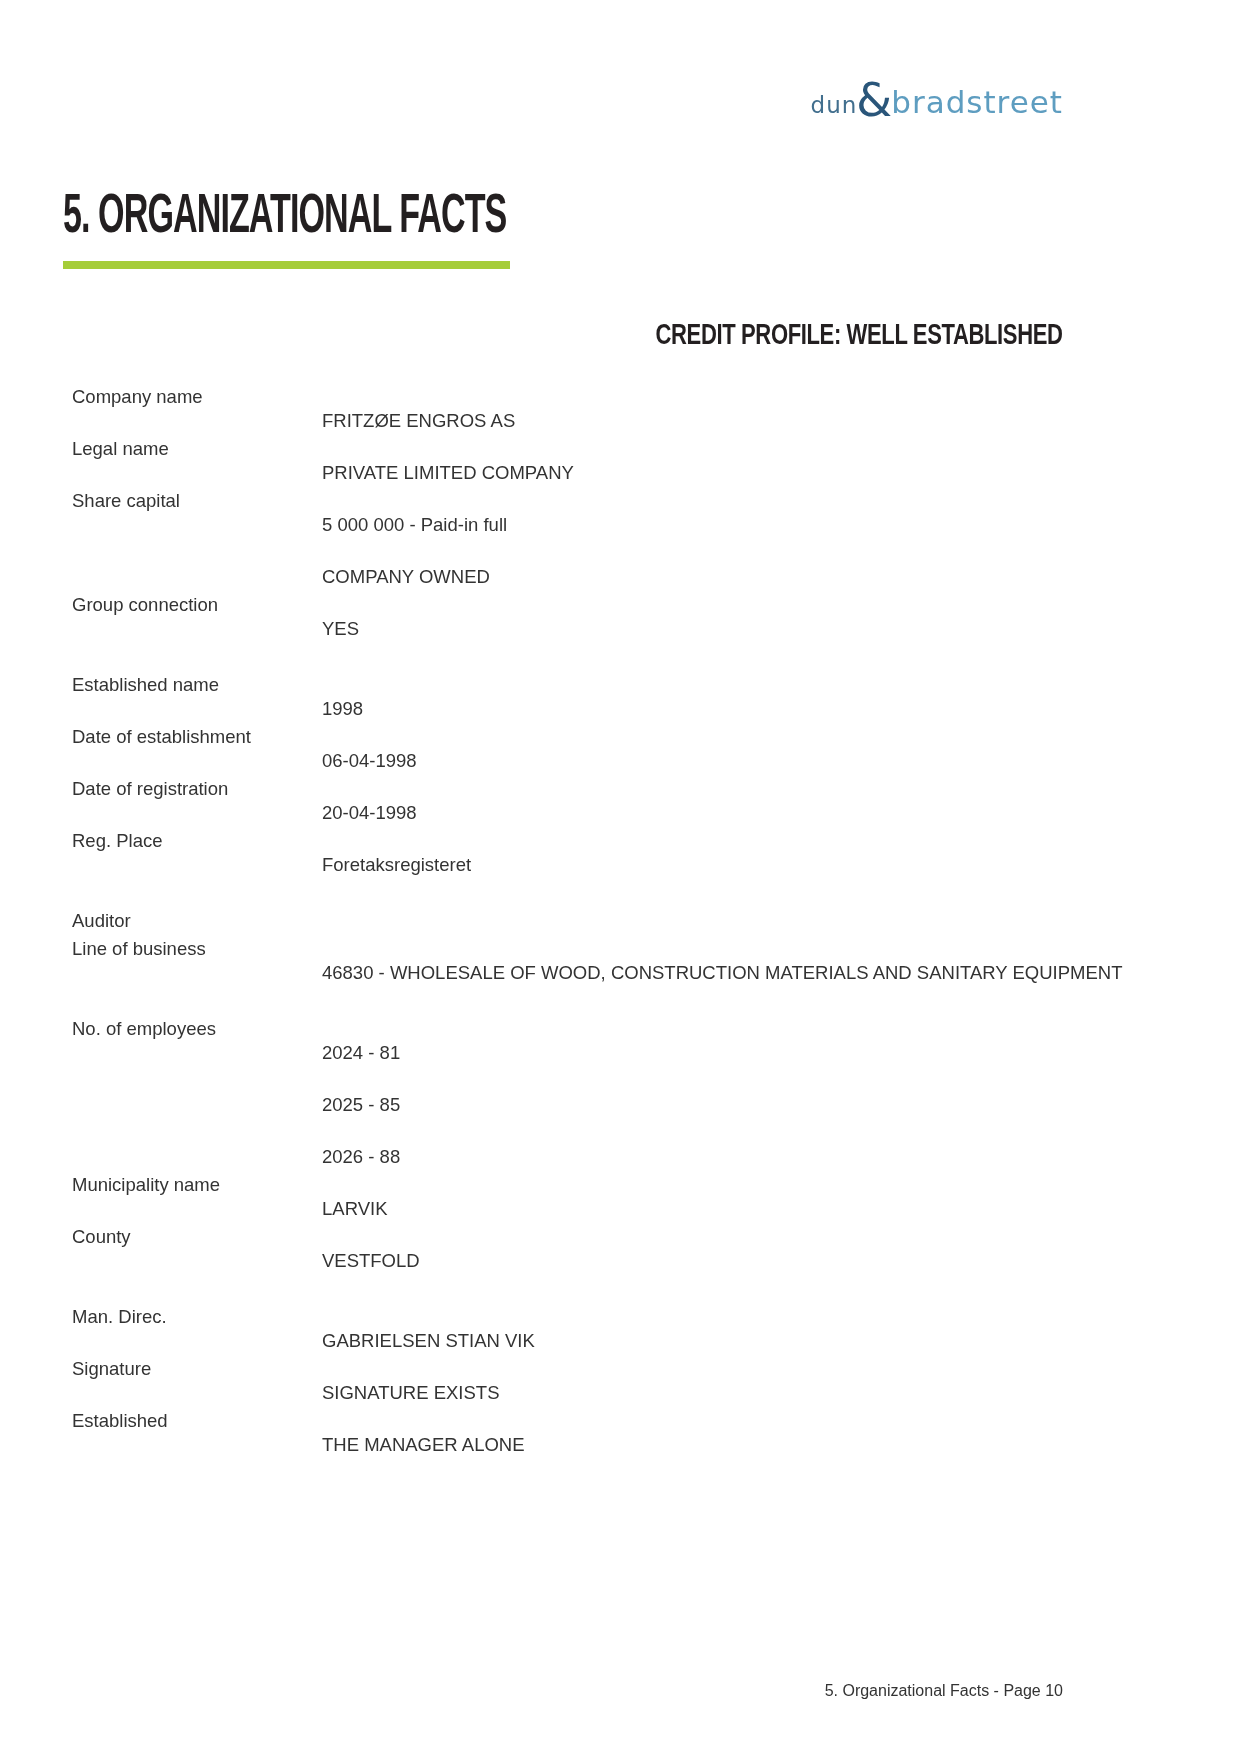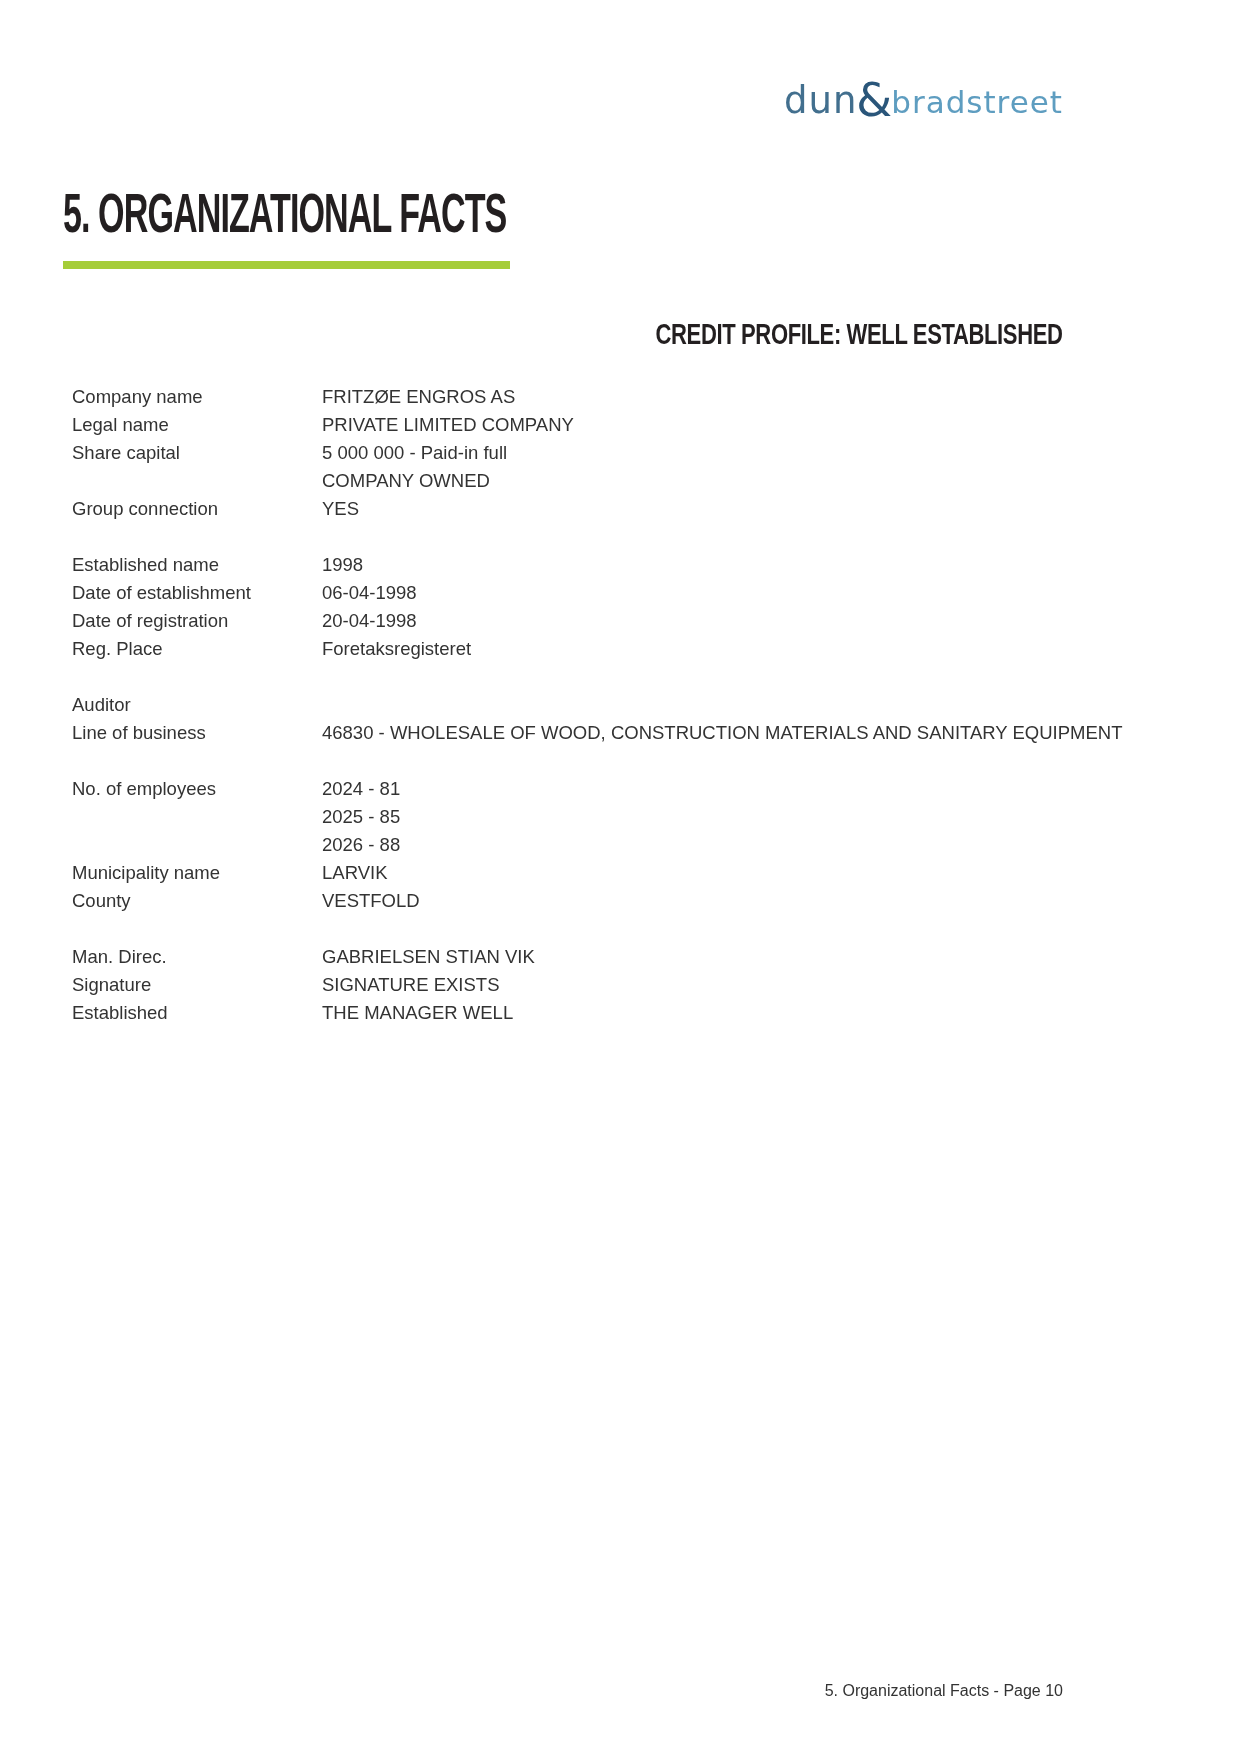--- a/index.html
+++ b/index.html
@@ -22,21 +22,21 @@
     position: absolute;
     top: 74px;
     right: 178px;
     white-space: nowrap;
     font-family: "DejaVu Sans", sans-serif;
     line-height: 1;
     display: flex;
     align-items: baseline;
   }
   .logo-dun {
-    font-size: 37px;
+    font-size: 23px;
     color: #426f8e;
     letter-spacing: 1px;
   }
   .logo-amp {
     font-size: 46px;
     color: #2a567a;
     position: relative;
     top: 3px;
     margin: 0 -1px;
     font-weight: 400;
@@ -101,20 +101,21 @@
     line-height: 28px;
   }
   .fact-label {
     flex: 0 0 250px;
     color: #333333;
   }
   .fact-value {
     flex: 1 1 auto;
     white-space: nowrap;
     color: #333333;
+    margin-top: 24px;
   }
 
   
   .footer {
     position: absolute;
     right: 178px;
     top: 1682px;
     font-size: 16px;
     color: #333333;
     white-space: nowrap;
@@ -217,21 +218,21 @@
       <div class="fact-row">
         <span class="fact-label">Man. Direc.</span>
         <span class="fact-value">GABRIELSEN STIAN VIK</span>
       </div>
       <div class="fact-row">
         <span class="fact-label">Signature</span>
         <span class="fact-value">SIGNATURE EXISTS</span>
       </div>
       <div class="fact-row">
         <span class="fact-label">Established</span>
-        <span class="fact-value">THE MANAGER WELL</span>
+        <span class="fact-value">THE MANAGER ALONE</span>
       </div>
     </div>
 
   </div>
 
   <div class="footer">5. Organizational Facts - Page 10</div>
 
 </div>
 
 </body></html>

